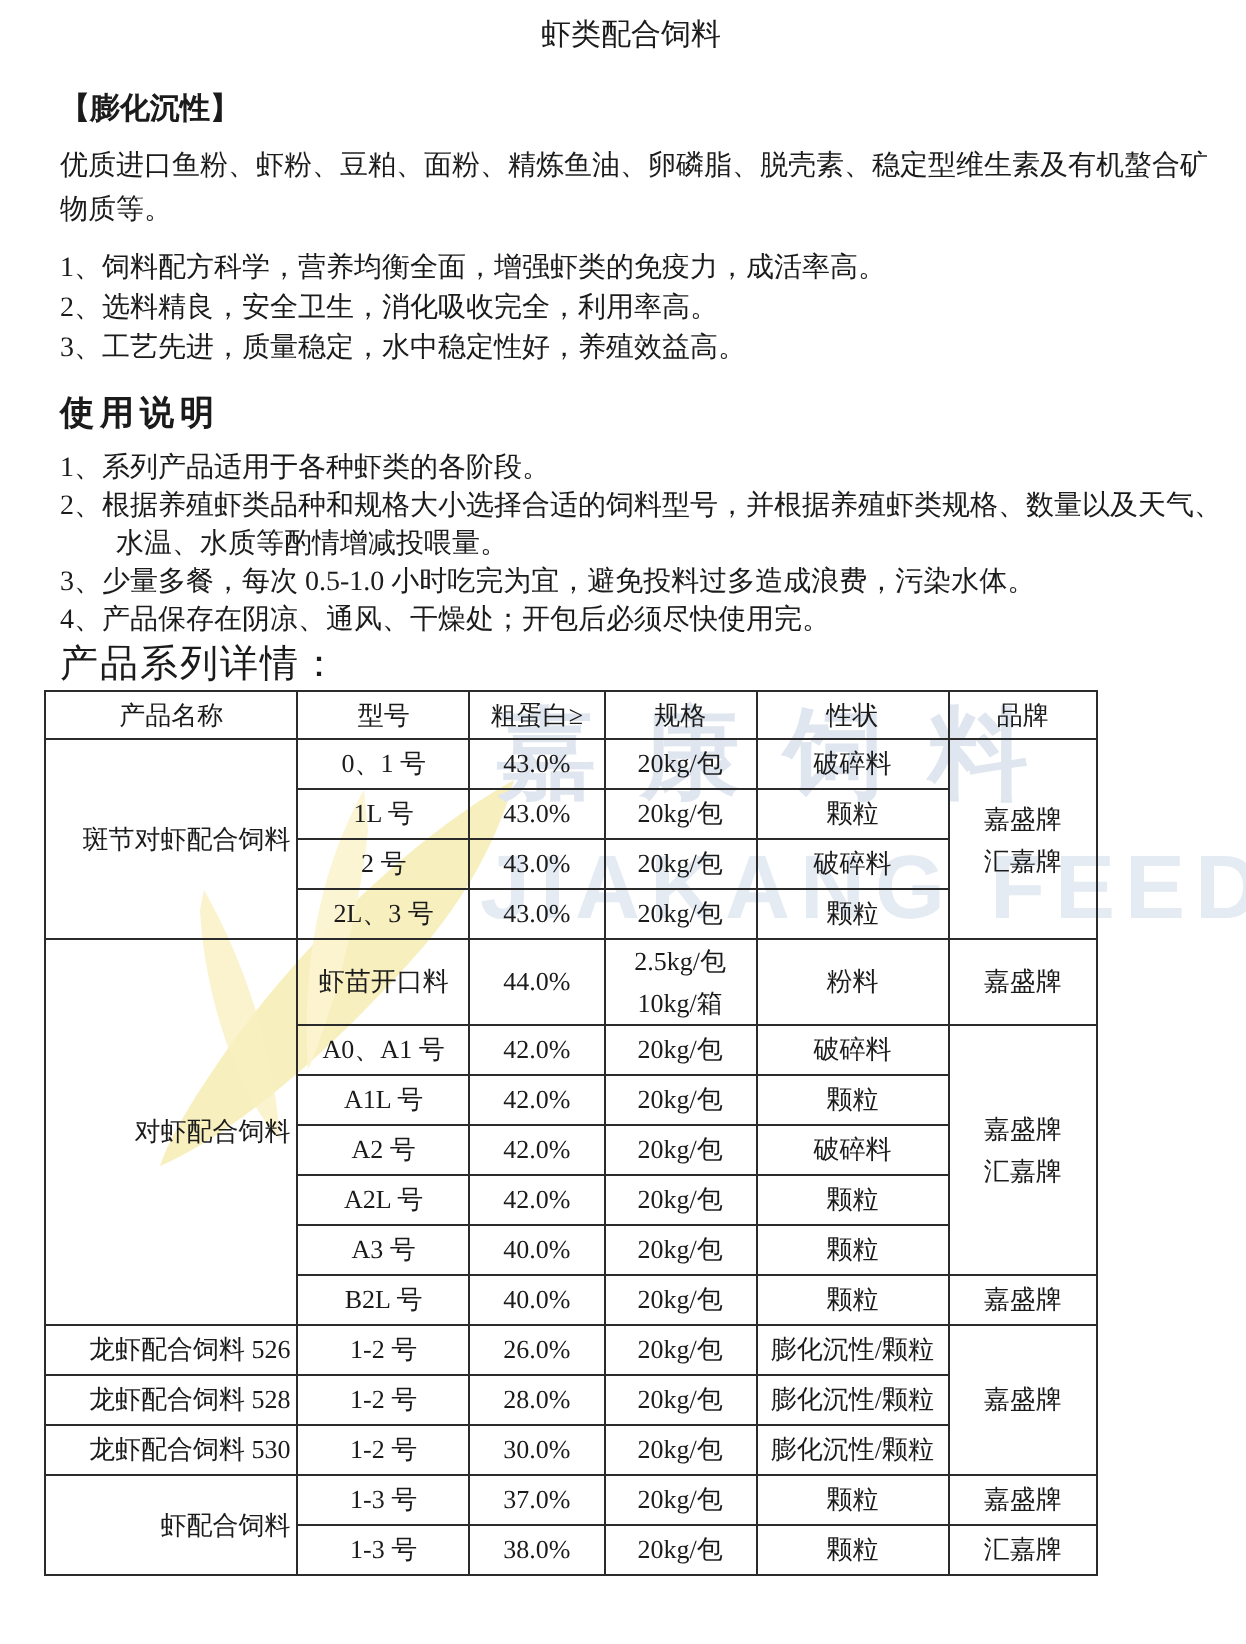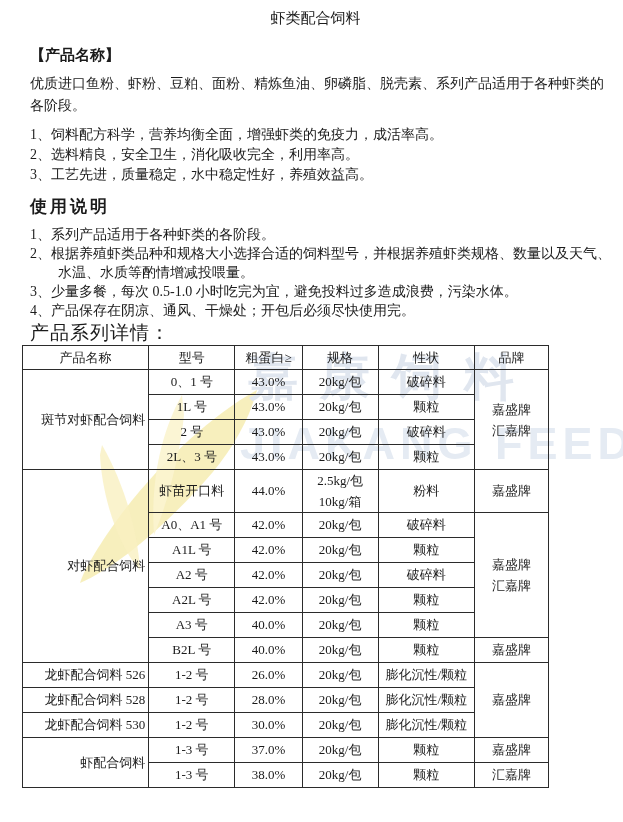--- a/index.html
+++ b/index.html
@@ -57,22 +57,22 @@
       <path d="M40,60 C60,95 75,140 78,185 C55,160 40,110 38,70 Z" fill="#f9f0c0" opacity="0.8"></path>
     </svg>
   </div>
   <div class="wm-zh">嘉康饲料</div>
   <div class="wm-en">JIAKANG FEED</div>
 
   <div class="content">
 
     <div class="doc-title">虾类配合饲料</div>
 
-    <div class="sec-heading">【产品名称】</div>
-    <p class="body-text">优质进口鱼粉、虾粉、豆粕、面粉、精炼鱼油、卵磷脂、脱壳素、系列产品适用于各种虾类的各阶段。</p>
+    <div class="sec-heading">【膨化沉性】</div>
+    <p class="body-text">优质进口鱼粉、虾粉、豆粕、面粉、精炼鱼油、卵磷脂、脱壳素、稳定型维生素及有机螯合矿物质等。</p>
 
     <div class="feature-list">
       <div class="li">1、饲料配方科学，营养均衡全面，增强虾类的免疫力，成活率高。</div>
       <div class="li">2、选料精良，安全卫生，消化吸收完全，利用率高。</div>
       <div class="li">3、工艺先进，质量稳定，水中稳定性好，养殖效益高。</div>
     </div>
 
     <div class="usage-heading">使用说明</div>
     <div class="usage-list">
       <div class="li">1、系列产品适用于各种虾类的各阶段。</div>

